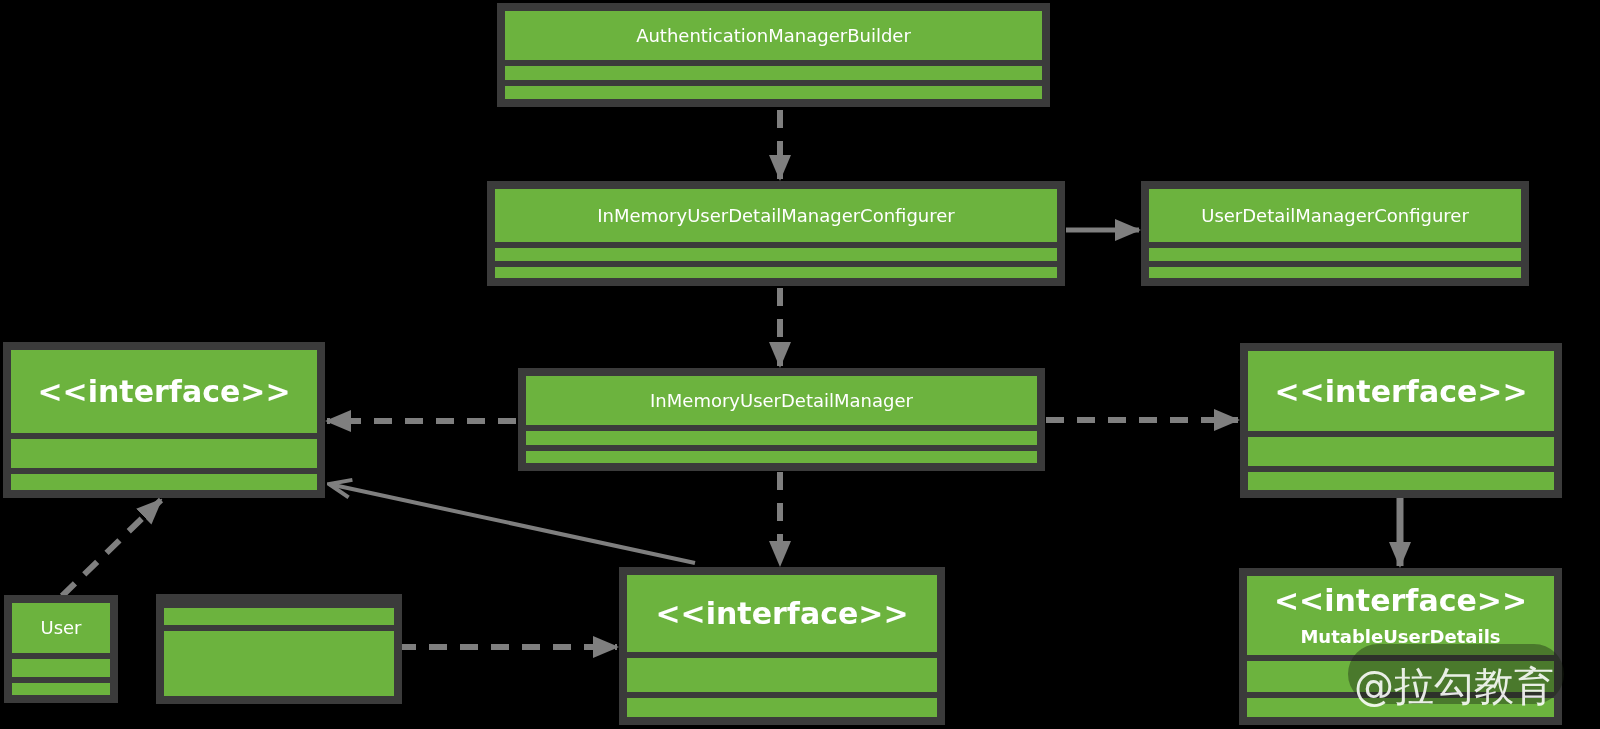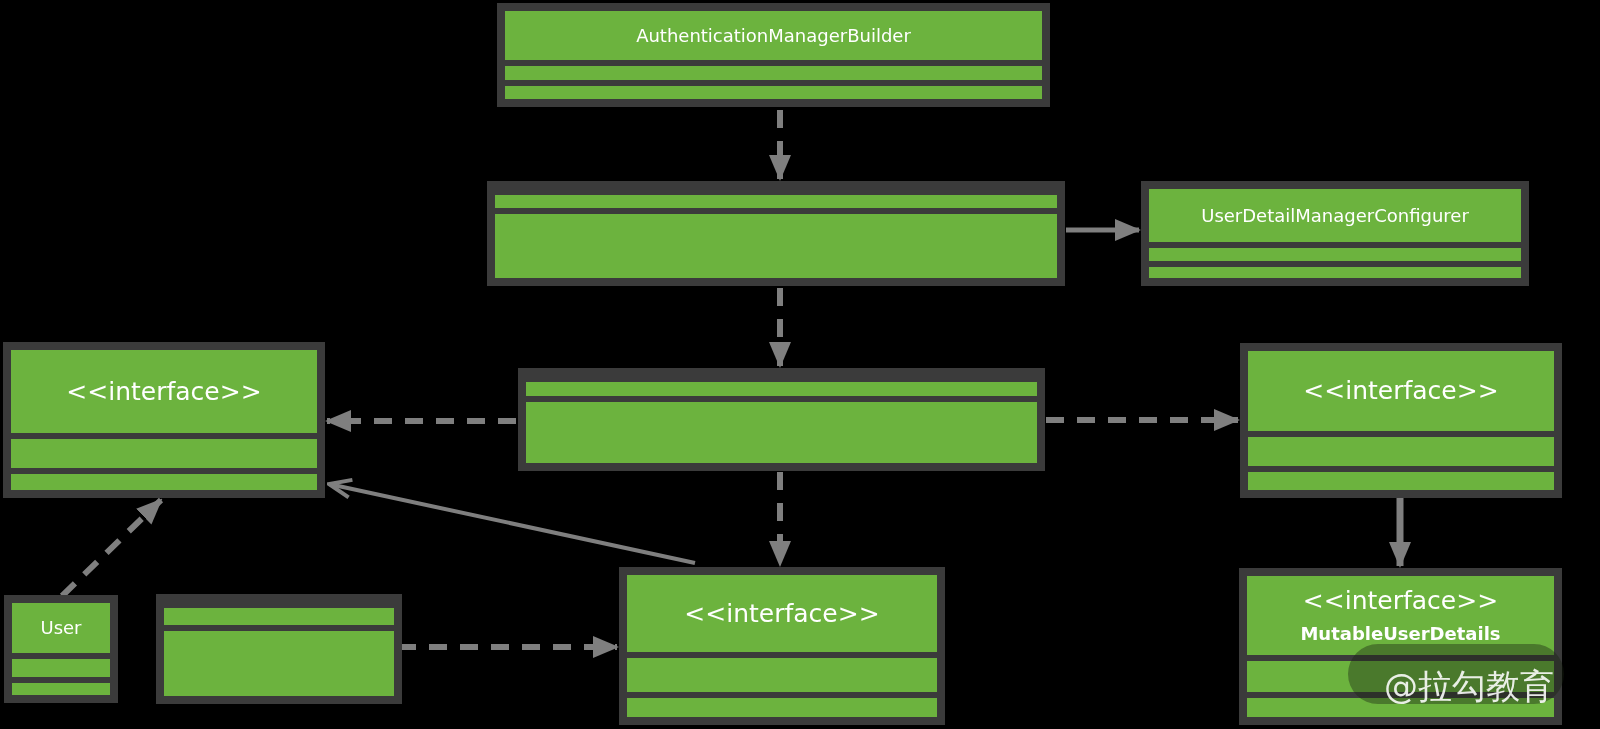--- a/index.html
+++ b/index.html
@@ -14,36 +14,36 @@
     position:absolute;
     background:#6CB33E;
     border:8px solid #3B3B3B;
     display:flex;flex-direction:column;
   }
   .cmp-name{
     flex:1;display:flex;flex-direction:column;
     align-items:center;justify-content:center;gap:10px;
     color:#ffffff;line-height:1.1;white-space:nowrap;overflow:hidden;
   }
-  .stereotype{font-size:25px;font-weight:400;}
+  .stereotype{font-size:30px;font-weight:700;}
   .cls-name{font-size:18px;font-weight:400;}
   .iface .cls-name{font-weight:700;}
   .cmp{border-top:6px solid #3B3B3B;width:100%;}
   svg.edges{position:absolute;left:0;top:0;pointer-events:none;}
   .watermark{
     position:absolute;left:1348px;top:644px;width:216px;height:60px;
     background:rgba(25,35,18,0.40);
     border-radius:30px;
     display:flex;align-items:center;justify-content:flex-end;
     padding-right:10px;
     z-index:5;
   }
   .watermark span{
     color:rgba(255,255,255,0.88);
-    font-size:34px;line-height:60px;white-space:nowrap;margin-top:23px;
+    font-size:40px;line-height:60px;white-space:nowrap;margin-top:23px;
   }
 </style>
 </head>
 <body>
 
 <div class="stage">
 
   <svg class="edges" width="1600" height="729">
     <defs>
       <marker id="head-filled" viewBox="0 0 26 22" markerWidth="26" markerHeight="22" refX="24" refY="11" orient="auto" markerUnits="userSpaceOnUse">
@@ -67,20 +67,23 @@
 
   <div class="uml-box" style="left:497px;top:3px;width:553px;height:104px;">
     <div class="cmp-name">
       <div class="cls-name">AuthenticationManagerBuilder</div>
     </div>
     <div class="cmp" style="height:20px;"></div>
     <div class="cmp" style="height:19px;"></div>
   </div>
 
   <div class="uml-box" style="left:487px;top:181px;width:578px;height:105px;">
+    <div class="cmp-name">
+      <div class="cls-name">InMemoryUserDetailManagerConfigurer</div>
+    </div>
     <div class="cmp" style="height:19px;"></div>
     <div class="cmp" style="height:17px;"></div>
   </div>
 
   <div class="uml-box" style="left:1141px;top:181px;width:388px;height:105px;">
     <div class="cmp-name">
       <div class="cls-name">UserDetailManagerConfigurer</div>
     </div>
     <div class="cmp" style="height:19px;"></div>
     <div class="cmp" style="height:17px;"></div>
@@ -88,20 +91,23 @@
 
   <div class="uml-box iface" style="left:3px;top:342px;width:322px;height:156px;">
     <div class="cmp-name">
       <div class="stereotype">&lt;&lt;interface&gt;&gt;</div>
     </div>
     <div class="cmp" style="height:35px;"></div>
     <div class="cmp" style="height:22px;"></div>
   </div>
 
   <div class="uml-box" style="left:518px;top:368px;width:527px;height:103px;">
+    <div class="cmp-name">
+      <div class="cls-name">InMemoryUserDetailManager</div>
+    </div>
     <div class="cmp" style="height:20px;"></div>
     <div class="cmp" style="height:18px;"></div>
   </div>
 
   <div class="uml-box iface" style="left:1240px;top:343px;width:322px;height:155px;">
     <div class="cmp-name">
       <div class="stereotype">&lt;&lt;interface&gt;&gt;</div>
     </div>
     <div class="cmp" style="height:35px;"></div>
     <div class="cmp" style="height:24px;"></div>

